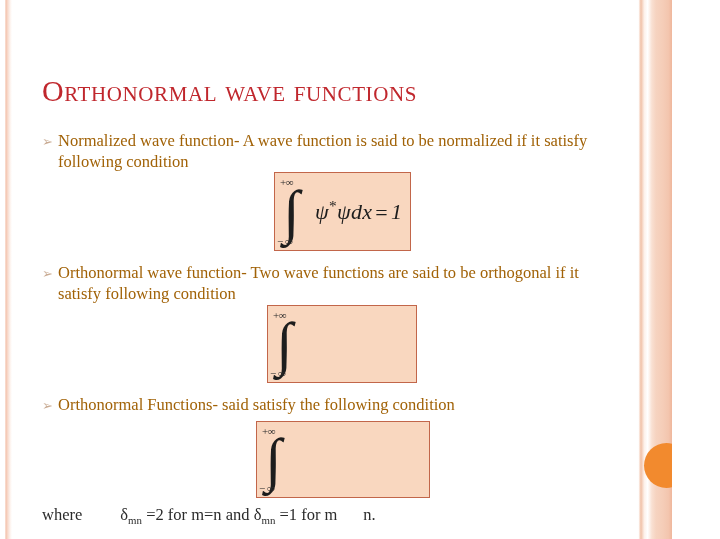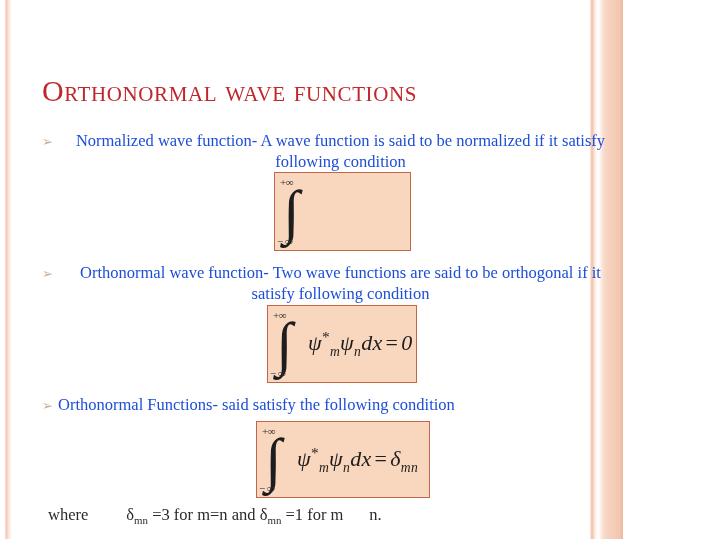--- a/index.html
+++ b/index.html
@@ -6,21 +6,21 @@
     margin: 0;
     padding: 0;
     background: #ffffff;
   }
   body {
     font-family: "Liberation Serif", serif;
   }
 
   .slide {
     position: relative;
-    width: 623px;
+    width: 672px;
     height: 539px;
     background: #ffffff;
     overflow: hidden;
   }
 
   
   .edge-left {
     position: absolute;
     left: 0; top: 0;
     width: 12px; height: 100%;
@@ -84,23 +84,22 @@
     flex: 0 0 16px;
     color: #c9ab93;
     font-size: 13px;
     line-height: 21px;
     padding-top: 1px;
   }
   .bullet-text {
     font-family: "Liberation Serif", serif;
     font-size: 16.5px;
     line-height: 21px;
-    color: #1d4ed8;
+    color: #a16207;
     max-width: 565px;
-    text-align: center;
   }
 
   #bullet-1 { left: 42px; top: 130px; }
   #bullet-2 { left: 42px; top: 262px; }
   #bullet-3 { left: 42px; top: 394px; }
 
   
   .eq-box {
     position: absolute;
     background: #f9d7bf;
@@ -173,21 +172,21 @@
   
   .where-line {
     position: absolute;
     left: 42px;
     top: 505px;
     font-family: "Liberation Serif", serif;
     font-size: 16.5px;
     color: #2b2b2b;
     white-space: nowrap;
   }
-  .where-word { margin-right: 38px; margin-left: 6px; }
+  .where-word { margin-right: 38px; }
   .where-line sub { font-size: 0.66em; }
   .neq-gap { display: inline-block; width: 26px; }
 </style>
 </head>
 <body>
 
 <div class="slide">
 
   <div class="edge-left"></div>
   <div class="edge-right"></div>
@@ -199,45 +198,44 @@
     <span class="bullet-marker">➢</span>
     <span class="bullet-text">Normalized wave function- A wave function is said to be normalized if it satisfy following condition</span>
   </div>
 
   <div class="eq-box" id="eq-box-1">
     <span class="integral">
       <span class="int-upper">+∞</span>
       <span class="int-glyph">∫</span>
       <span class="int-lower">− ∞</span>
     </span>
+    <span class="eq-body"><span>ψ</span><sup>*</sup><span>ψ</span><span>dx</span><span class="eq-op">=</span><span>1</span></span>
   </div>
 
   <div class="bullet-row" id="bullet-2">
     <span class="bullet-marker">➢</span>
     <span class="bullet-text">Orthonormal wave function- Two wave functions are said to be orthogonal if it satisfy following condition</span>
   </div>
 
   <div class="eq-box" id="eq-box-2">
     <span class="integral">
       <span class="int-upper">+∞</span>
       <span class="int-glyph">∫</span>
       <span class="int-lower">− ∞</span>
     </span>
-    <span class="eq-body"><span>ψ</span><sup>*</sup><sub>m</sub><span>ψ</span><sub>n</sub><span>dx</span><span class="eq-op">=</span><span>0</span></span>
   </div>
 
   <div class="bullet-row" id="bullet-3">
     <span class="bullet-marker">➢</span>
     <span class="bullet-text">Orthonormal Functions- said satisfy the following condition</span>
   </div>
 
   <div class="eq-box" id="eq-box-3">
     <span class="integral">
       <span class="int-upper">+∞</span>
       <span class="int-glyph">∫</span>
       <span class="int-lower">− ∞</span>
     </span>
-    <span class="eq-body"><span>ψ</span><sup>*</sup><sub>m</sub><span>ψ</span><sub>n</sub><span>dx</span><span class="eq-op">=</span><span>δ</span><sub>mn</sub></span>
-  </div>
-
-  <div class="where-line"><span class="where-word">where</span><span>δ</span><sub>mn</sub>&nbsp;<span>=3 for m=n and</span>&nbsp;<span>δ</span><sub>mn</sub>&nbsp;<span>=1 for m</span><span class="neq-gap"></span><span>n.</span></div>
+  </div>
+
+  <div class="where-line"><span class="where-word">where</span><span>δ</span><sub>mn</sub>&nbsp;<span>=2 for m=n and</span>&nbsp;<span>δ</span><sub>mn</sub>&nbsp;<span>=1 for m</span><span class="neq-gap"></span><span>n.</span></div>
 
 </div>
 
 </body></html>

